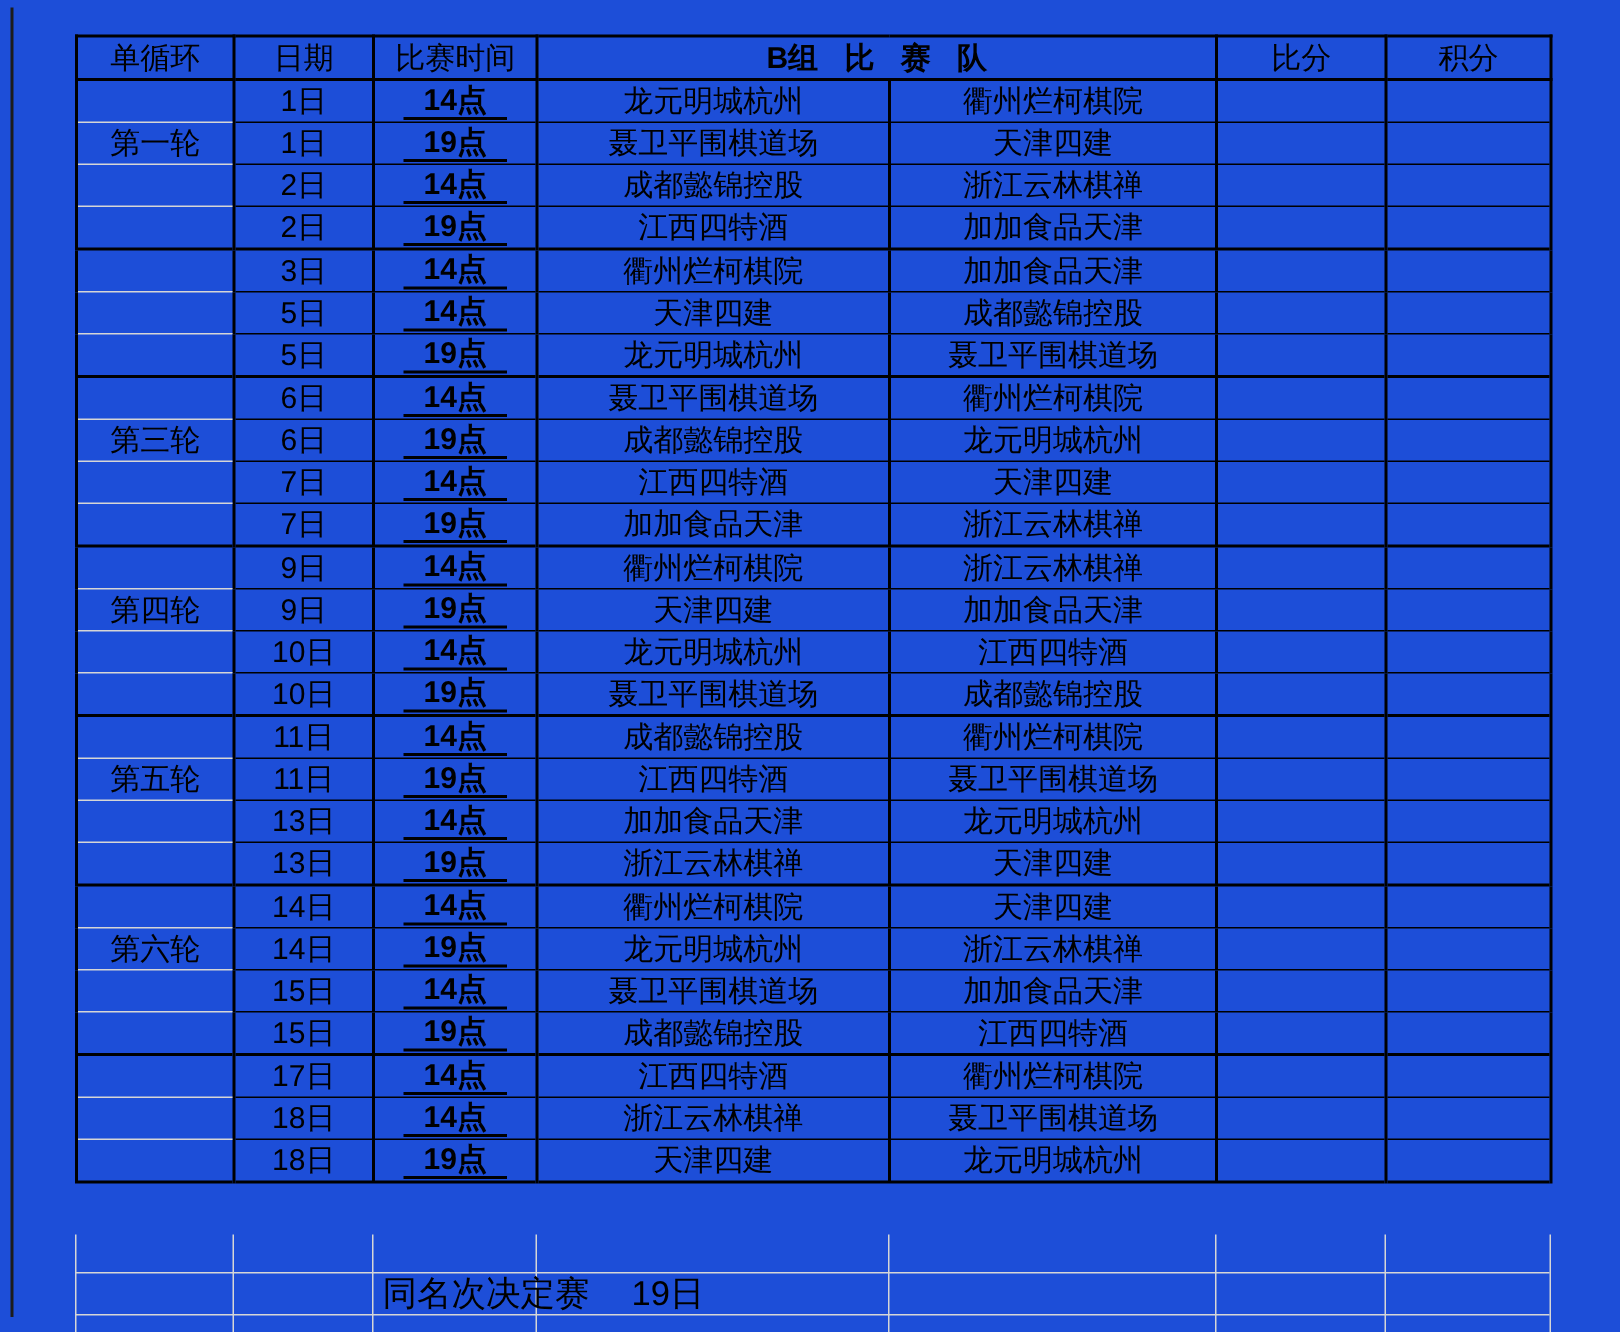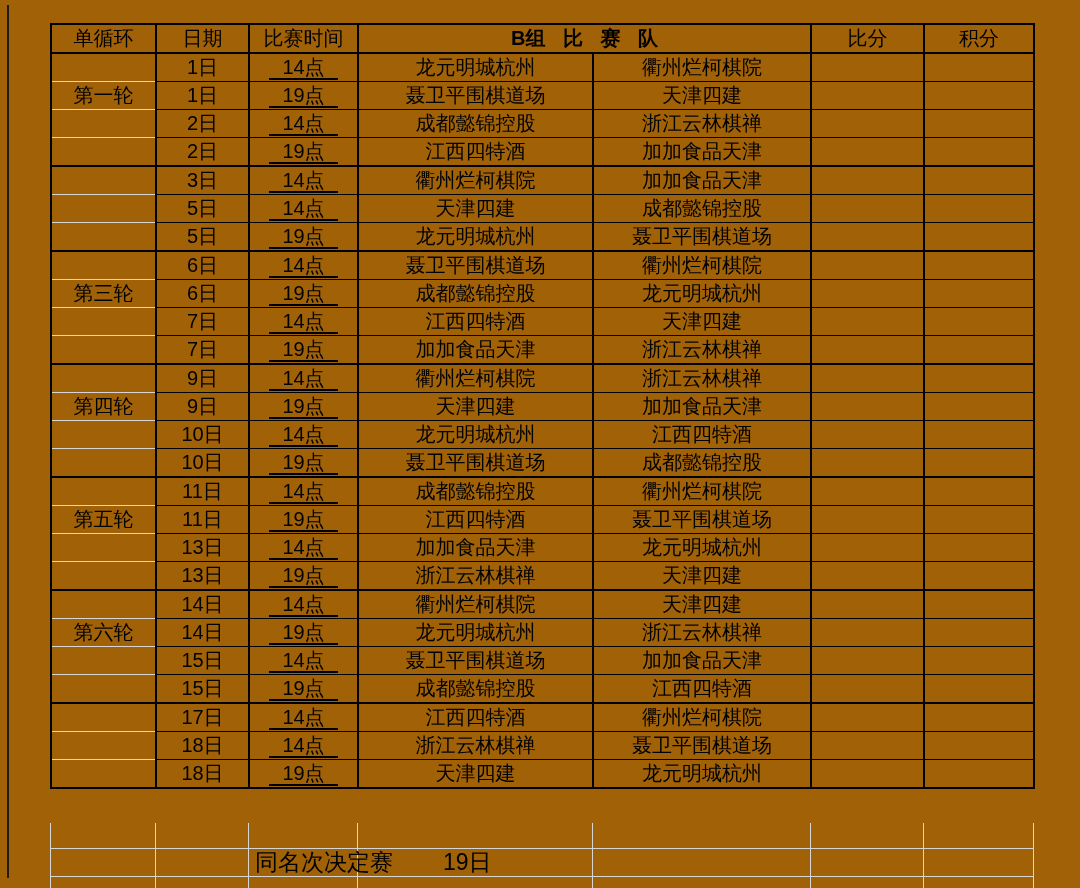--- a/index.html
+++ b/index.html
@@ -1,36 +1,36 @@
 <!DOCTYPE html>
 <html><head>
 <meta charset="utf-8">
 <style>
   html,body{margin:0;padding:0;background:#ffffff;}
   body{width:1080px;height:888px;position:relative;overflow:hidden;
        font-family:"Liberation Sans","DejaVu Sans",sans-serif;color:#000;}
-  .canvas{position:absolute;inset:0;background:#a16207;padding-left:31px;}
+  .canvas{position:absolute;inset:0;background:#1d4ed8;padding-left:31px;}
   .edge-line-v{position:absolute;left:7px;top:5px;width:2px;height:873px;background:#1c1c1c;}
   table.sched{position:absolute;left:50px;top:23px;width:983px;border-collapse:collapse;
        table-layout:fixed;border:2px solid #000;}
   th,td{border:1px solid #000;border-left-width:2px;border-right-width:2px;
        padding:0;text-align:center;vertical-align:middle;font-size:20px;font-weight:normal;
        overflow:hidden;white-space:nowrap;}
   thead tr{height:28px;}
   tbody tr{height:26.5px;}
   th{border-top-width:2px;border-bottom-width:2px;}
   th.teams{word-spacing:12px;white-space:pre;font-weight:bold;}
   tr.gs td{border-top-width:2px;border-top-color:#000;}
   td.lt{border-top:1px solid #d6d6d6;}
   td.lb{border-bottom:1px solid #d6d6d6;}
-  .ut{display:inline-block;border-bottom:2px solid #000;padding:0 13px;line-height:22px;}
+  .ut{display:inline-block;border-bottom:2px solid #000;padding:0 13px;line-height:22px;font-weight:bold;}
   .gl-v{position:absolute;width:1px;background:#d6d6d6;}
   .gl-h{position:absolute;height:1px;background:#d6d6d6;}
   .footer-row{position:absolute;left:255px;top:849px;height:27px;display:flex;
-       align-items:center;gap:50px;font-size:23px;}
+       align-items:center;gap:28px;font-size:23px;}
 </style>
 </head>
 <body>
 
 <div class="canvas">
 
   <div class="edge-line-v"></div>
 
   <table class="sched">
     <colgroup>

